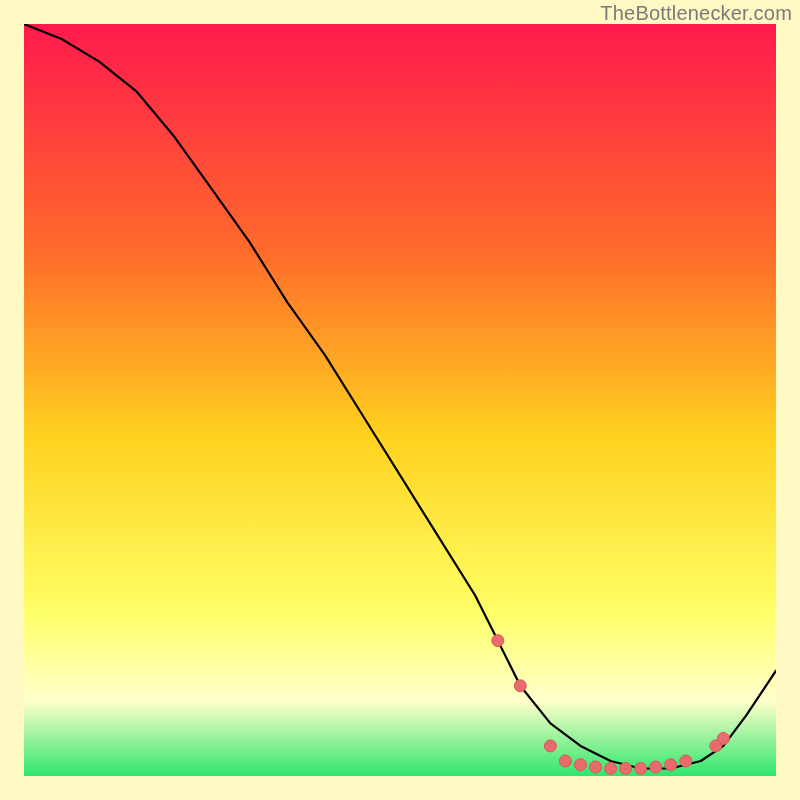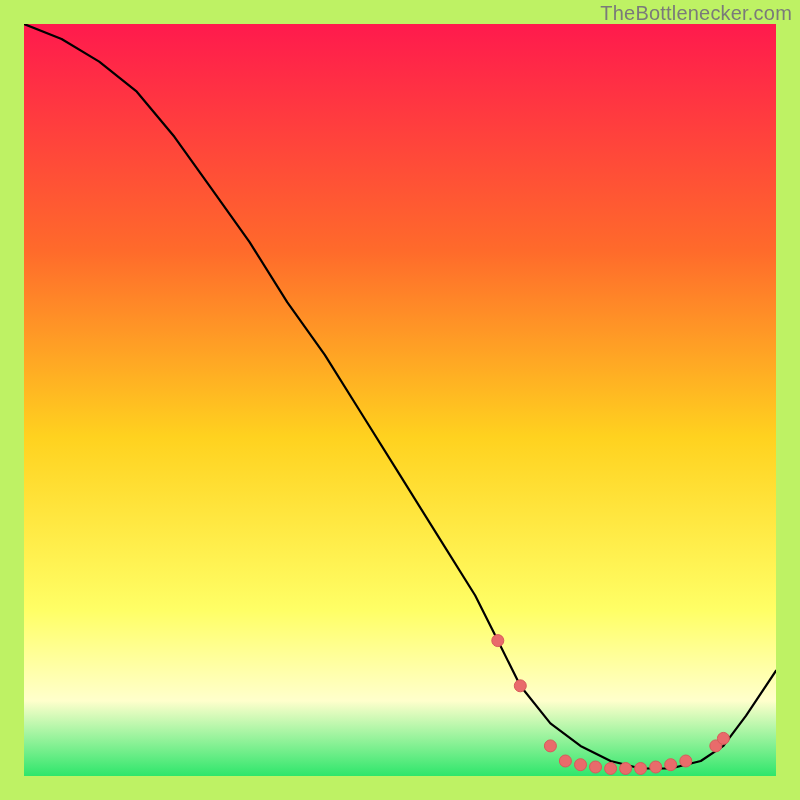--- a/index.html
+++ b/index.html
@@ -8,21 +8,21 @@
     width: 800px;
     height: 800px;
     background: #000;
     overflow: hidden;
     font-family: -apple-system, BlinkMacSystemFont, "Segoe UI", Arial, sans-serif;
   }
   .stage {
     position: relative;
     width: 800px;
     height: 800px;
-    background: #bef264;
+    background: #fef9c3;
   }
   .plot {
     position: absolute;
     left: 24px;
     top: 24px;
     width: 752px;
     height: 752px;
   }
   .watermark {
     position: absolute;

